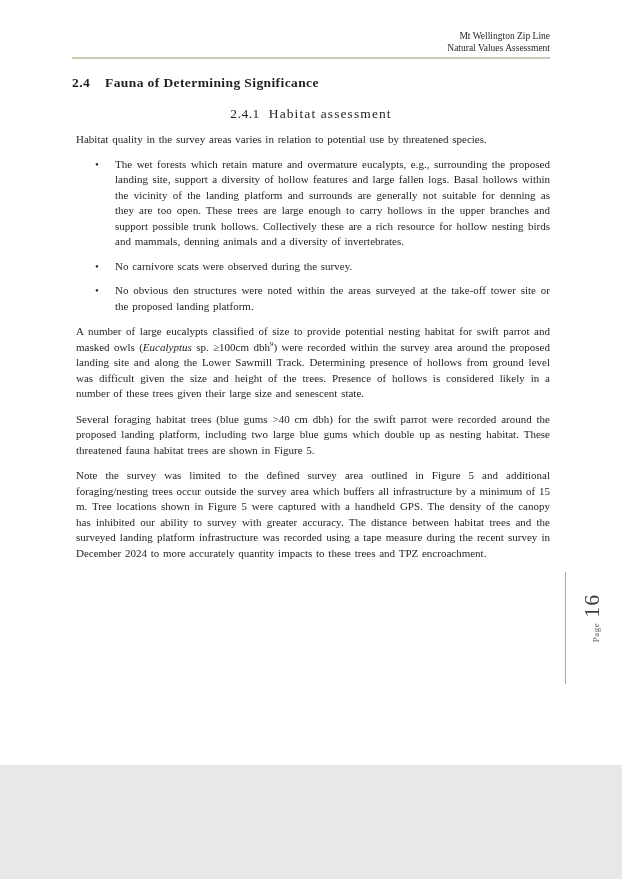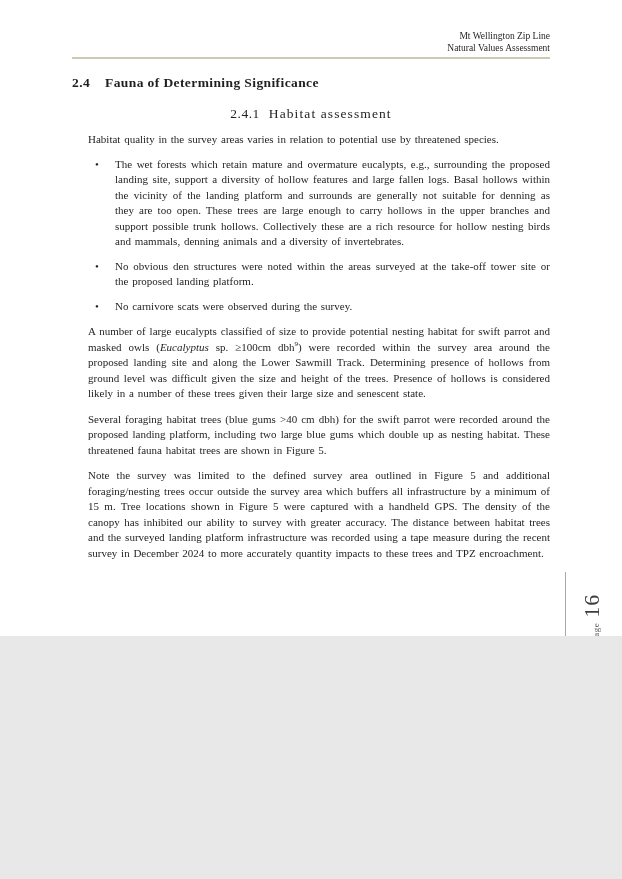--- a/index.html
+++ b/index.html
@@ -1,18 +1,18 @@
 <!DOCTYPE html>
 <html><head>
 <meta charset="utf-8">
 <style>
   html,body{margin:0;padding:0;background:#e8e8e8;}
   .page{
     position:relative;
-    width:622px;height:636px;
+    width:622px;height:765px;
     margin:0 auto;
     background:#ffffff;
     font-family:"Liberation Serif","DejaVu Serif",serif;
     color:var(--text,#1f1f1f);
     box-sizing:border-box;
     overflow:hidden;
   }
   .content{
     position:absolute;
     left:72px;right:72px;top:30px;
@@ -26,21 +26,21 @@
     font-size:13.5px;font-weight:bold;letter-spacing:.4px;
   }
   .h1 .h-num{display:inline-block;margin-right:15px;}
   .h2{
     margin:15px 0 0 0;
     font-size:13.5px;font-weight:normal;letter-spacing:1.1px;text-align:center;
   }
   .h2 .h-num{display:inline-block;margin-right:9px;letter-spacing:.5px;}
   
   .body-para{
-    margin:10px 0 0 16px;
+    margin:10px 0 0 4px;
     font-size:11px;line-height:15.5px;
     text-align:justify;word-spacing:1px;
   }
   ul.bullets{margin:9px 0 0 0;padding:0 0 0 43px;list-style:none;}
   ul.bullets li{
     position:relative;
     font-size:11px;line-height:15.5px;text-align:justify;word-spacing:1px;
     margin-bottom:9px;
   }
   ul.bullets li::before{
@@ -90,22 +90,22 @@
     </div>
 
     <div class="h2">
       <span class="h-num">2.4.1</span><span>Habitat assessment</span>
     </div>
 
     <p class="body-para">Habitat quality in the survey areas varies in relation to potential use by threatened species.</p>
 
     <ul class="bullets">
       <li><span>The wet forests which retain mature and overmature eucalypts, e.g., surrounding the proposed landing site, support a diversity of hollow features and large fallen logs. Basal hollows within the vicinity of the landing platform and surrounds are generally not suitable for denning as they are too open. These trees are large enough to carry hollows in the upper branches and support possible trunk hollows. Collectively these are a rich resource for hollow nesting birds and mammals, denning animals and a diversity of invertebrates.</span></li>
+      <li><span>No carnivore scats were observed during the survey.</span></li>
       <li><span>No obvious den structures were noted within the areas surveyed at the take-off tower site or the proposed landing platform.</span></li>
-      <li><span>No carnivore scats were observed during the survey.</span></li>
     </ul>
 
     <p class="body-para"><span>A number of large eucalypts classified of size to provide potential nesting habitat for swift parrot and masked owls (</span><i class="species">Eucalyptus</i><span> sp. ≥100cm dbh</span><sup class="fn-ref">9</sup><span>) were recorded within the survey area around the proposed landing site and along the Lower Sawmill Track. Determining presence of hollows from ground level was difficult given the size and height of the trees. Presence of hollows is considered likely in a number of these trees given their large size and senescent state.</span></p>
 
     <p class="body-para">Several foraging habitat trees (blue gums &gt;40 cm dbh) for the swift parrot were recorded around the proposed landing platform, including two large blue gums which double up as nesting habitat. These threatened fauna habitat trees are shown in Figure 5.</p>
 
     <p class="body-para">Note the survey was limited to the defined survey area outlined in Figure 5 and additional foraging/nesting trees occur outside the survey area which buffers all infrastructure by a minimum of 15 m. Tree locations shown in Figure 5 were captured with a handheld GPS. The density of the canopy has inhibited our ability to survey with greater accuracy. The distance between habitat trees and the surveyed landing platform infrastructure was recorded using a tape measure during the recent survey in December 2024 to more accurately quantity impacts to these trees and TPZ encroachment.</p>
 
   </div>
 

